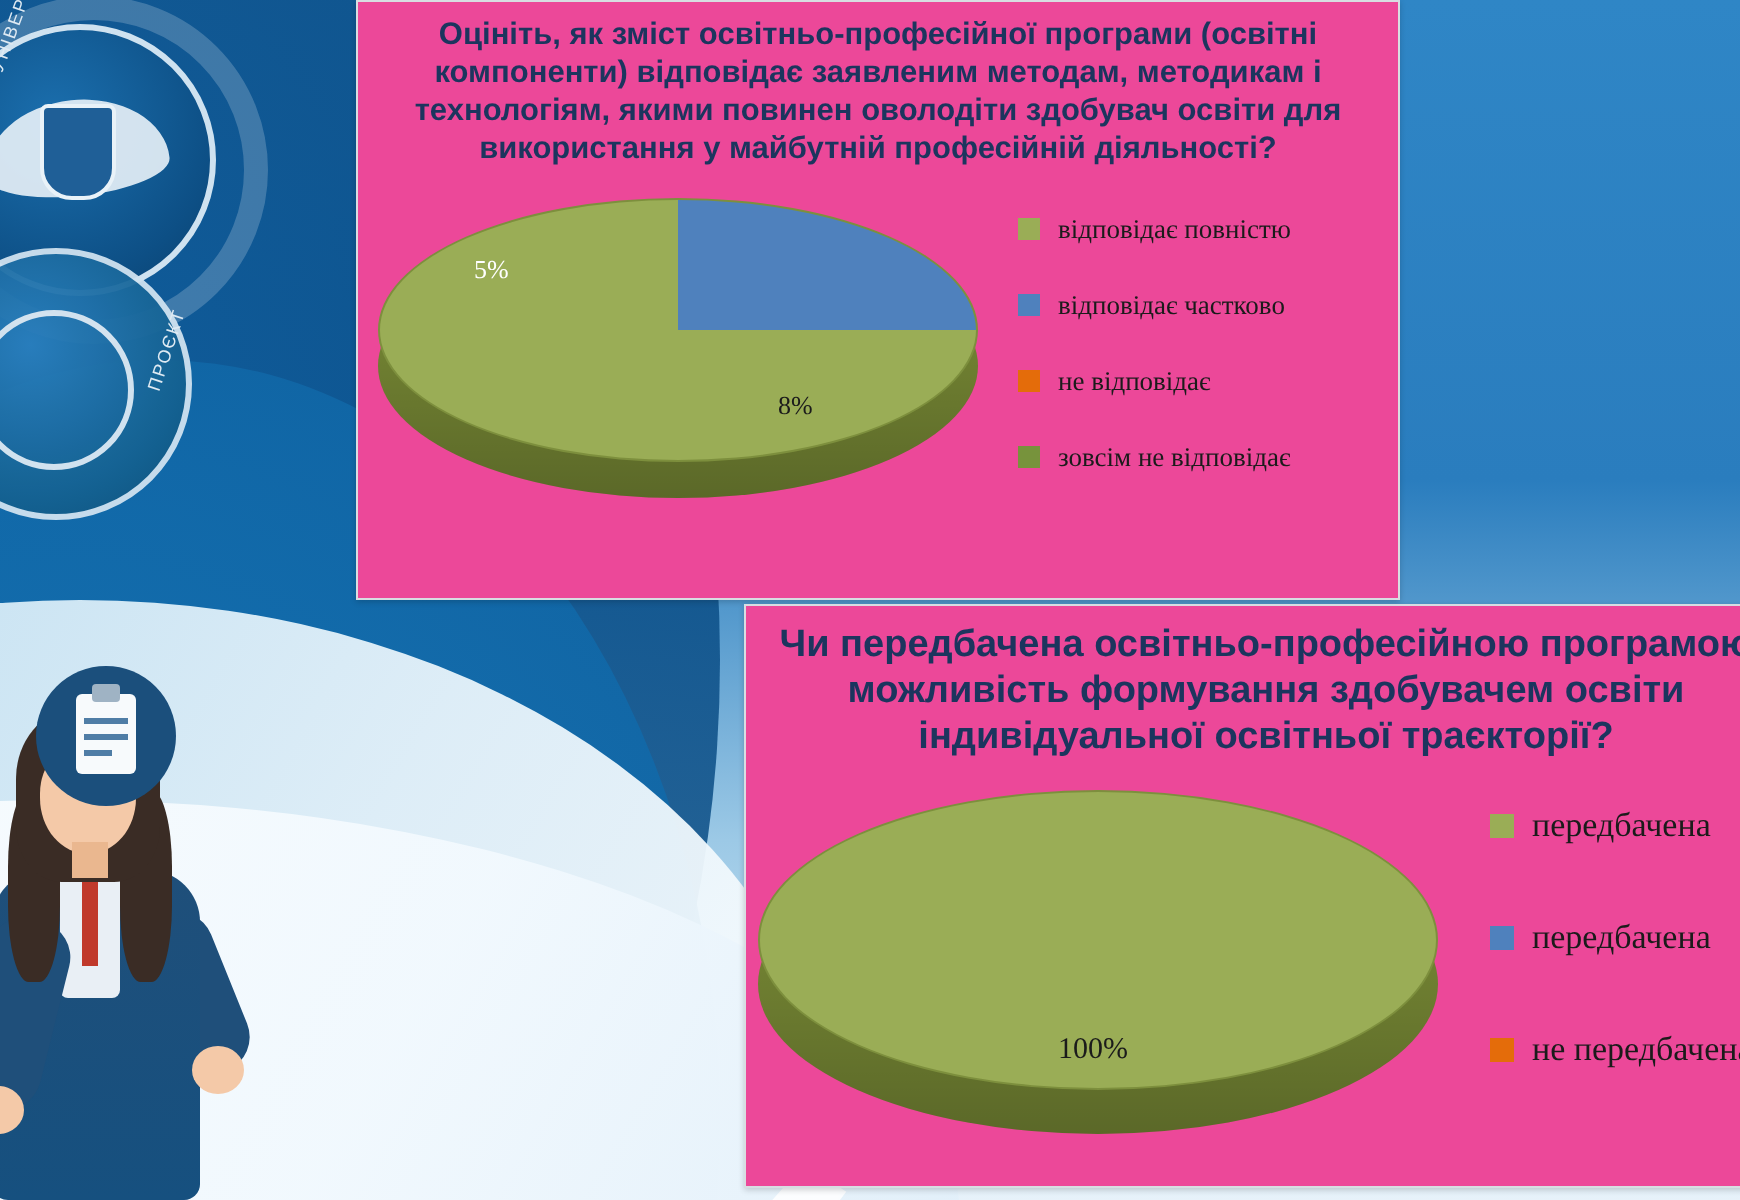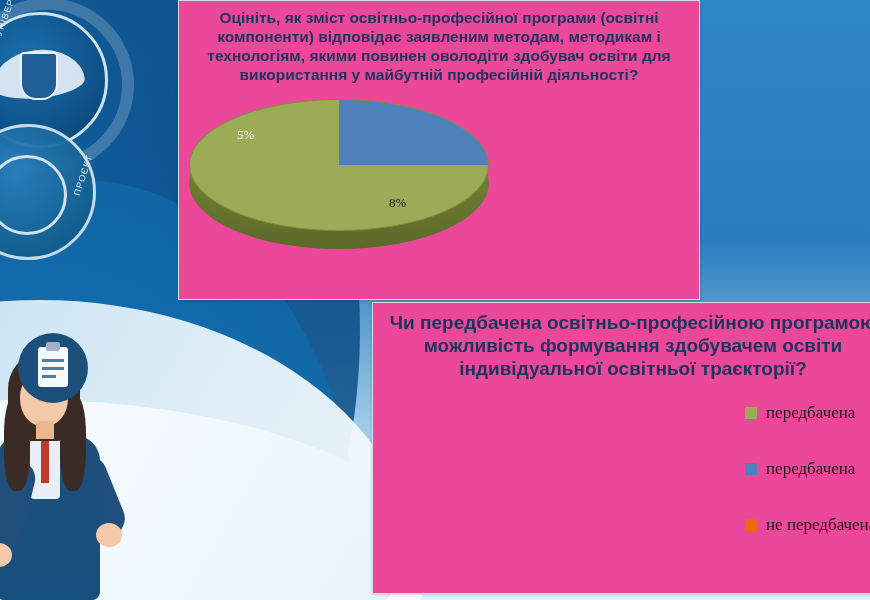--- a/index.html
+++ b/index.html
@@ -215,28 +215,52 @@
     <div class="pie-wrap" style="left:10px;top:14px;width:300px;height:132px;">
       <div class="pie-side"></div>
       <div class="pie-side-shade" style="top:18px;"></div>
       <div class="pie-top" style="background:conic-gradient(from 0deg,
                    #4f81bd 0deg 90deg,
                    #9aad56 90deg 360deg);"></div>
       <span class="pie-label" style="left:48px;top:28px;color:#ffffff;">5%</span>
       <span class="pie-label" style="left:200px;top:96px;">8%</span>
     </div>
 
+    <div class="legend" style="left:330px;top:22px;">
+      <div class="legend-row">
+        <span class="legend-swatch" style="background:#9aad56;"></span>
+        <span class="legend-text">відповідає повністю</span>
+      </div>
+      <div class="legend-row">
+        <span class="legend-swatch" style="background:#4f81bd;"></span>
+        <span class="legend-text">відповідає частково</span>
+      </div>
+      <div class="legend-row">
+        <span class="legend-swatch" style="background:#e46c0a;"></span>
+        <span class="legend-text">не відповідає</span>
+      </div>
+      <div class="legend-row">
+        <span class="legend-swatch" style="background:#77933c;"></span>
+        <span class="legend-text">зовсім не відповідає</span>
+      </div>
+    </div>
   </div>
 </div>
 
 <div class="panel" id="panel2">
   <div class="chart-title">Чи передбачена освітньо-професійною програмою можливість формування здобувачем освіти індивідуальної освітньої траєкторії?</div>
 
   <div class="chart-body" style="height:190px;">
 
+    <div class="pie-wrap" style="left:6px;top:14px;width:340px;height:150px;">
+      <div class="pie-side" style="top:22px;"></div>
+      <div class="pie-side-shade" style="top:22px;"></div>
+      <div class="pie-top" style="background:#9aad56;"></div>
+      <span class="pie-label" style="left:150px;top:122px;font-size:15px;">100%</span>
+    </div>
 
     <div class="legend" style="left:372px;top:22px;">
       <div class="legend-row">
         <span class="legend-swatch" style="background:#9aad56;"></span>
         <span class="legend-text">передбачена</span>
       </div>
       <div class="legend-row">
         <span class="legend-swatch" style="background:#4f81bd;"></span>
         <span class="legend-text">передбачена</span>
       </div>

